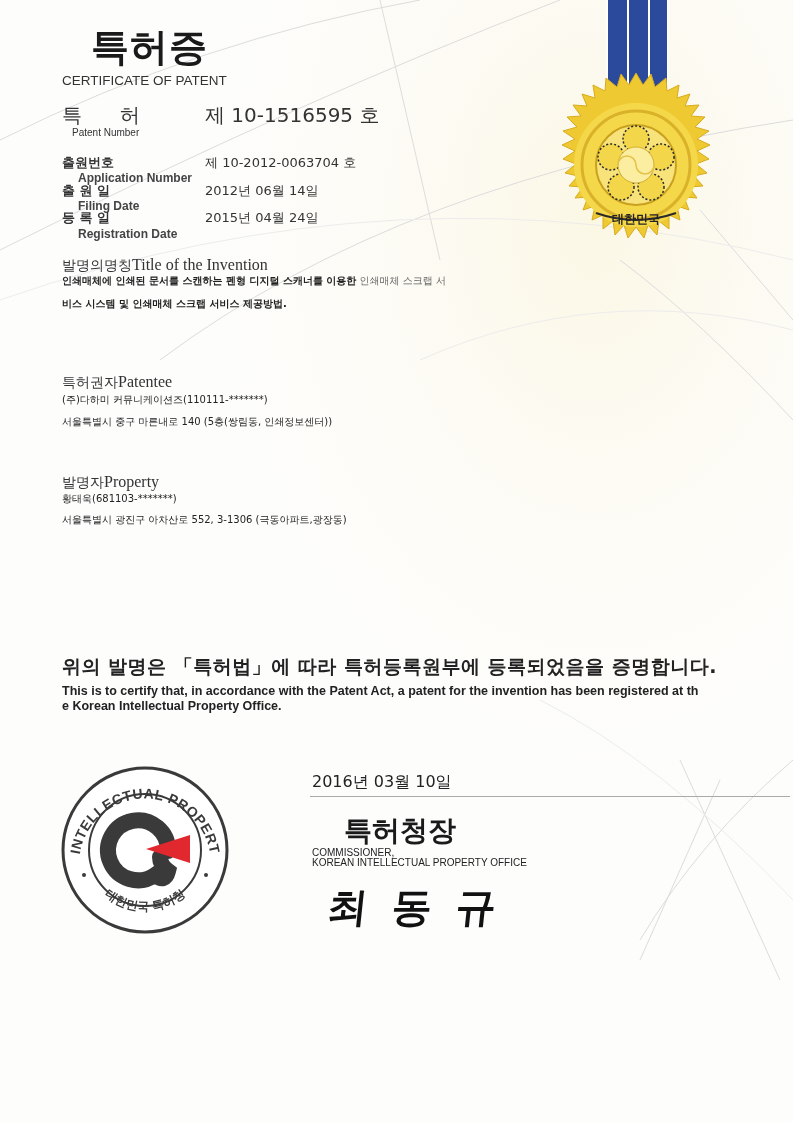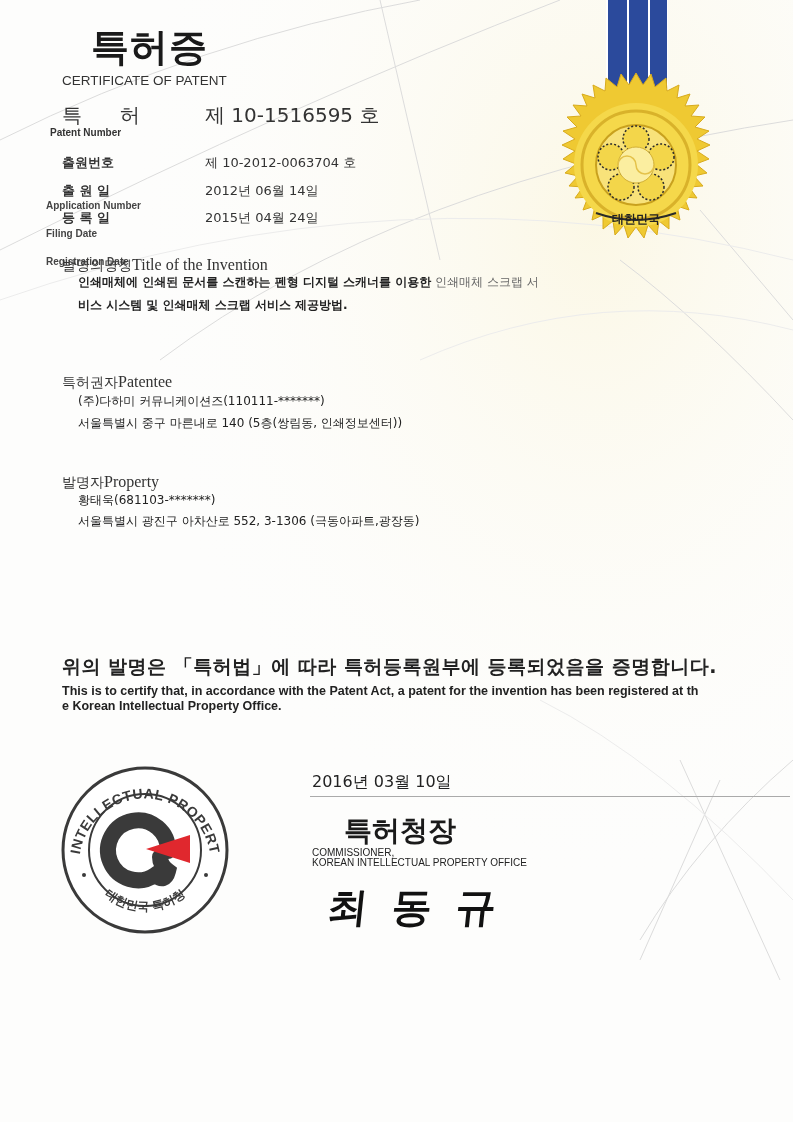--- a/index.html
+++ b/index.html
@@ -4,27 +4,27 @@
 <style>
   html,body{margin:0;padding:0;}
   body{width:793px;height:1122px;position:relative;overflow:hidden;background:#fdfdfc;font-family:"DejaVu Sans","Liberation Sans",sans-serif;color:#1f1f1f;}
   .bg{position:absolute;inset:0;pointer-events:none;}
   .abs{position:absolute;}
   .title-ko{left:62px;top:22px;font-size:38px;font-weight:bold;letter-spacing:1px;color:#1a1a1a;margin-left:29px;}
   .title-en{left:62px;top:73px;font-family:"Liberation Sans",sans-serif;font-size:13.5px;color:#333;}
   .pn-label{left:62px;top:102px;font-size:20px;color:#333;letter-spacing:0;}
   .pn-label span{display:inline-block;width:58px;}
   .pn-value{left:205px;top:102px;font-size:20px;color:#333;}
-  .pn-en{left:50px;top:127px;font-family:"Liberation Sans",sans-serif;font-size:10px;font-weight:bold;color:#333;}
+  .pn-en{left:72px;top:127px;font-family:"Liberation Sans",sans-serif;font-size:10px;font-weight:normal;color:#333;}
   .row-label{left:62px;font-size:13px;font-weight:bold;color:#333;}
-  .row-en{left:46px;font-family:"Liberation Sans",sans-serif;font-size:10px;font-weight:bold;color:#444;margin-top:29px;}
+  .row-en{left:78px;font-family:"Liberation Sans",sans-serif;font-size:12px;font-weight:bold;color:#444;}
   .row-value{left:205px;font-size:13px;font-weight:normal;color:#333;}
   .section-label{left:62px;font-size:14px;color:#333;}
   .section-label .en{font-family:Liberation Serif, serif;font-size:16px;}
-  .body-line{left:62px;font-size:12px;color:#222;white-space:nowrap;margin-left:16px;}
+  .body-line{left:62px;font-size:10px;color:#222;white-space:nowrap;}
   .bold{font-weight:bold;}
   .faint{color:#666;font-weight:normal;}
   .cert-ko{left:62px;top:654px;font-size:19px;font-weight:bold;color:#222;white-space:nowrap;letter-spacing:0.5px;text-align:center;}
   .cert-en{left:62px;font-family:"Liberation Sans",sans-serif;font-size:12.5px;font-weight:bold;color:#222;white-space:nowrap;}
   .issue-date{left:312px;top:772px;font-size:16px;color:#222;}
   .date-line{left:310px;top:796px;width:480px;height:1px;background:#aaa;}
   .commissioner{left:312px;top:812px;font-size:28px;font-weight:bold;color:#1a1a1a;margin-left:32px;}
   .comm-en{left:312px;font-family:"Liberation Sans",sans-serif;font-size:10px;color:#222;line-height:10px;}
   .signature{left:328px;top:880px;font-family:"DejaVu Serif",serif;font-size:40px;font-weight:bold;color:#111;letter-spacing:24px;transform:skewX(-6deg);}
 </style>

